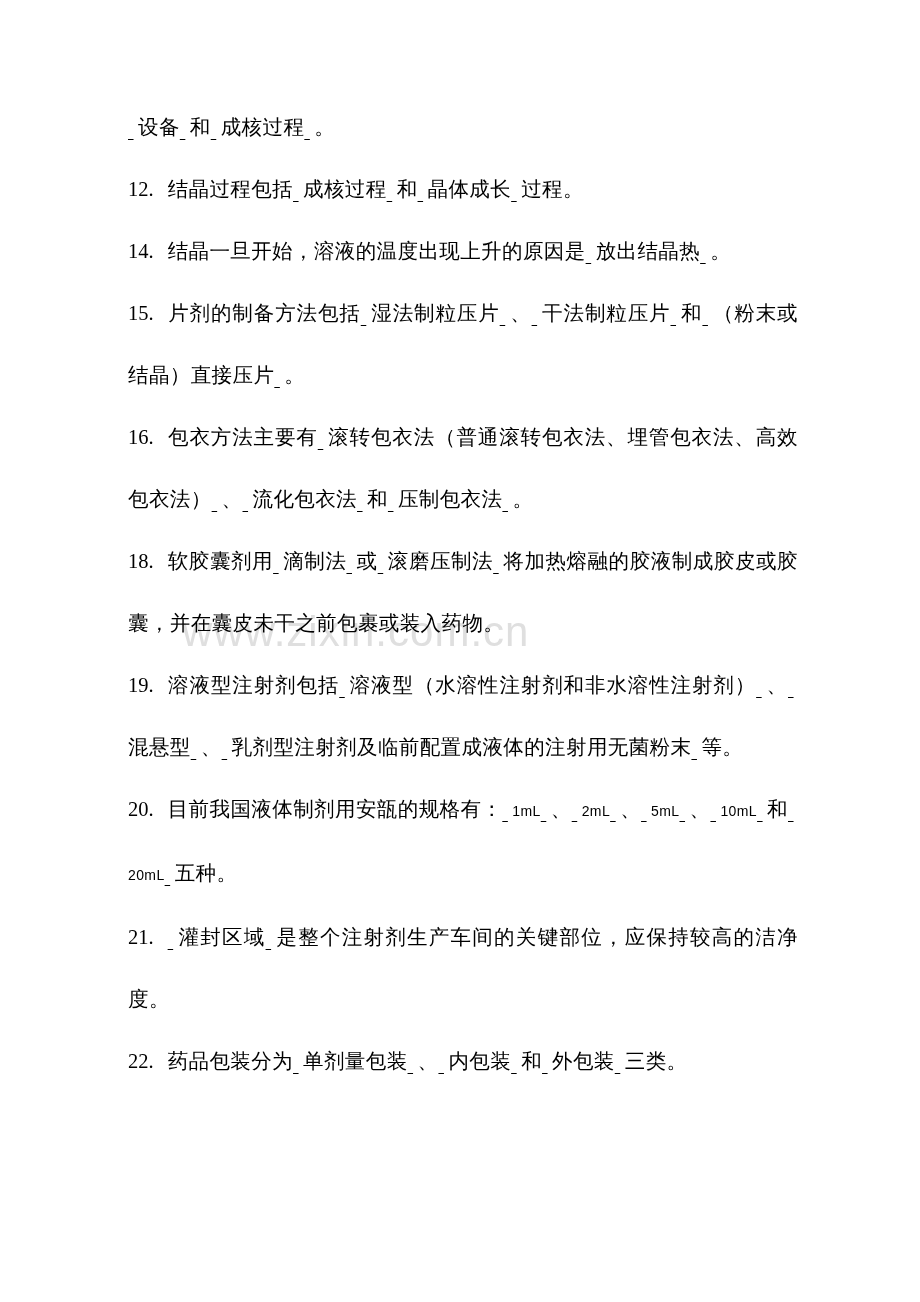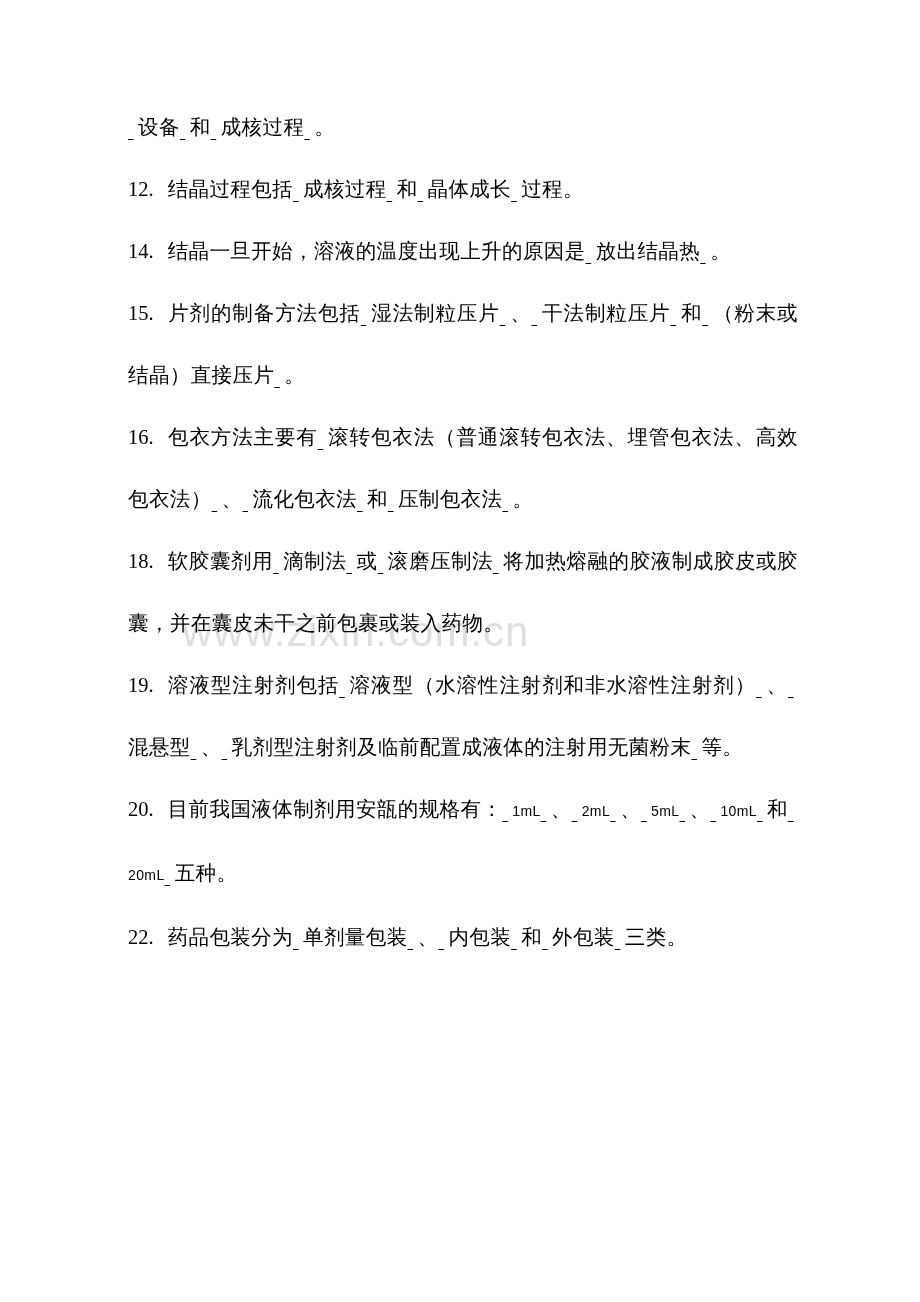--- a/index.html
+++ b/index.html
@@ -88,16 +88,17 @@
 
   <div id="doc-body">
       <div class="para"><span class="lead-sp">&nbsp;</span><span class="blank">设备</span><span class="trail-sp">&nbsp;</span><span>和</span><span class="lead-sp">&nbsp;</span><span class="blank">成核过程</span><span class="trail-sp">&nbsp;</span><span>。</span></div>
       <div class="para"><span class="num">12.</span><span class="gap"></span><span>结晶过程包括</span><span class="lead-sp">&nbsp;</span><span class="blank">成核过程</span><span class="trail-sp">&nbsp;</span><span>和</span><span class="lead-sp">&nbsp;</span><span class="blank">晶体成长</span><span class="trail-sp">&nbsp;</span><span>过程。</span></div>
       <div class="para"><span class="num">14.</span><span class="gap"></span><span>结晶一旦开始，溶液的温度出现上升的原因是</span><span class="lead-sp">&nbsp;</span><span class="blank">放出结晶热</span><span class="trail-sp">&nbsp;</span><span>。</span></div>
       <div class="para"><span class="num">15.</span><span class="gap"></span><span>片剂的制备方法包括</span><span class="lead-sp">&nbsp;</span><span class="blank">湿法制粒压片</span><span class="trail-sp">&nbsp;</span><span>、</span><span class="lead-sp">&nbsp;</span><span class="blank">干法制粒压片</span><span class="trail-sp">&nbsp;</span><span>和</span><span class="lead-sp">&nbsp;</span><span class="blank">（粉末或结晶）直接压片</span><span class="trail-sp">&nbsp;</span><span>。</span></div>
       <div class="para"><span class="num">16.</span><span class="gap"></span><span>包衣方法主要有</span><span class="lead-sp">&nbsp;</span><span class="blank">滚转包衣法（普通滚转包衣法、埋管包衣法、高效包衣法）</span><span class="trail-sp">&nbsp;</span><span>、</span><span class="lead-sp">&nbsp;</span><span class="blank">流化包衣法</span><span class="trail-sp">&nbsp;</span><span>和</span><span class="lead-sp">&nbsp;</span><span class="blank">压制包衣法</span><span class="trail-sp">&nbsp;</span><span>。</span></div>
       <div class="para"><span class="num">18.</span><span class="gap"></span><span>软胶囊剂用</span><span class="lead-sp">&nbsp;</span><span class="blank">滴制法</span><span class="trail-sp">&nbsp;</span><span>或</span><span class="lead-sp">&nbsp;</span><span class="blank">滚磨压制法</span><span class="trail-sp">&nbsp;</span><span>将加热熔融的胶液制成胶皮或胶囊，并在囊皮未干之前包裹或装入药物。</span></div>
       <div class="para"><span class="num">19.</span><span class="gap"></span><span>溶液型注射剂包括</span><span class="lead-sp">&nbsp;</span><span class="blank">溶液型（水溶性注射剂和非水溶性注射剂）</span><span class="trail-sp">&nbsp;</span><span>、</span><span class="lead-sp">&nbsp;</span><span class="blank">混悬型</span><span class="trail-sp">&nbsp;</span><span>、</span><span class="lead-sp">&nbsp;</span><span class="blank">乳剂型注射剂及临前配置成液体的注射用无菌粉末</span><span class="trail-sp">&nbsp;</span><span>等。</span></div>
       <div class="para"><span class="num">20.</span><span class="gap"></span><span>目前我国液体制剂用安瓿的规格有：</span><span class="lead-sp">&nbsp;</span><span class="blank lat">1mL</span><span class="trail-sp">&nbsp;</span><span class="blank">、</span><span class="lead-sp">&nbsp;</span><span class="blank lat">2mL</span><span class="trail-sp">&nbsp;</span><span class="blank">、</span><span class="lead-sp">&nbsp;</span><span class="blank lat">5mL</span><span class="trail-sp">&nbsp;</span><span class="blank">、</span><span class="lead-sp">&nbsp;</span><span class="blank lat">10mL</span><span class="trail-sp">&nbsp;</span><span>和</span><span class="lead-sp">&nbsp;</span><span class="blank lat">20mL</span><span class="trail-sp">&nbsp;</span><span>五种。</span></div>
+      <div class="para"><span class="num">21.</span><span class="gap"></span><span class="lead-sp">&nbsp;</span><span class="blank">灌封区域</span><span class="trail-sp">&nbsp;</span><span>是整个注射剂生产车间的关键部位，应保持较高的洁净度。</span></div>
       <div class="para"><span class="num">22.</span><span class="gap"></span><span>药品包装分为</span><span class="lead-sp">&nbsp;</span><span class="blank">单剂量包装</span><span class="trail-sp">&nbsp;</span><span>、</span><span class="lead-sp">&nbsp;</span><span class="blank">内包装</span><span class="trail-sp">&nbsp;</span><span>和</span><span class="lead-sp">&nbsp;</span><span class="blank">外包装</span><span class="trail-sp">&nbsp;</span><span>三类。</span></div>
     </div>
 
 </div>
 
 </body></html>

